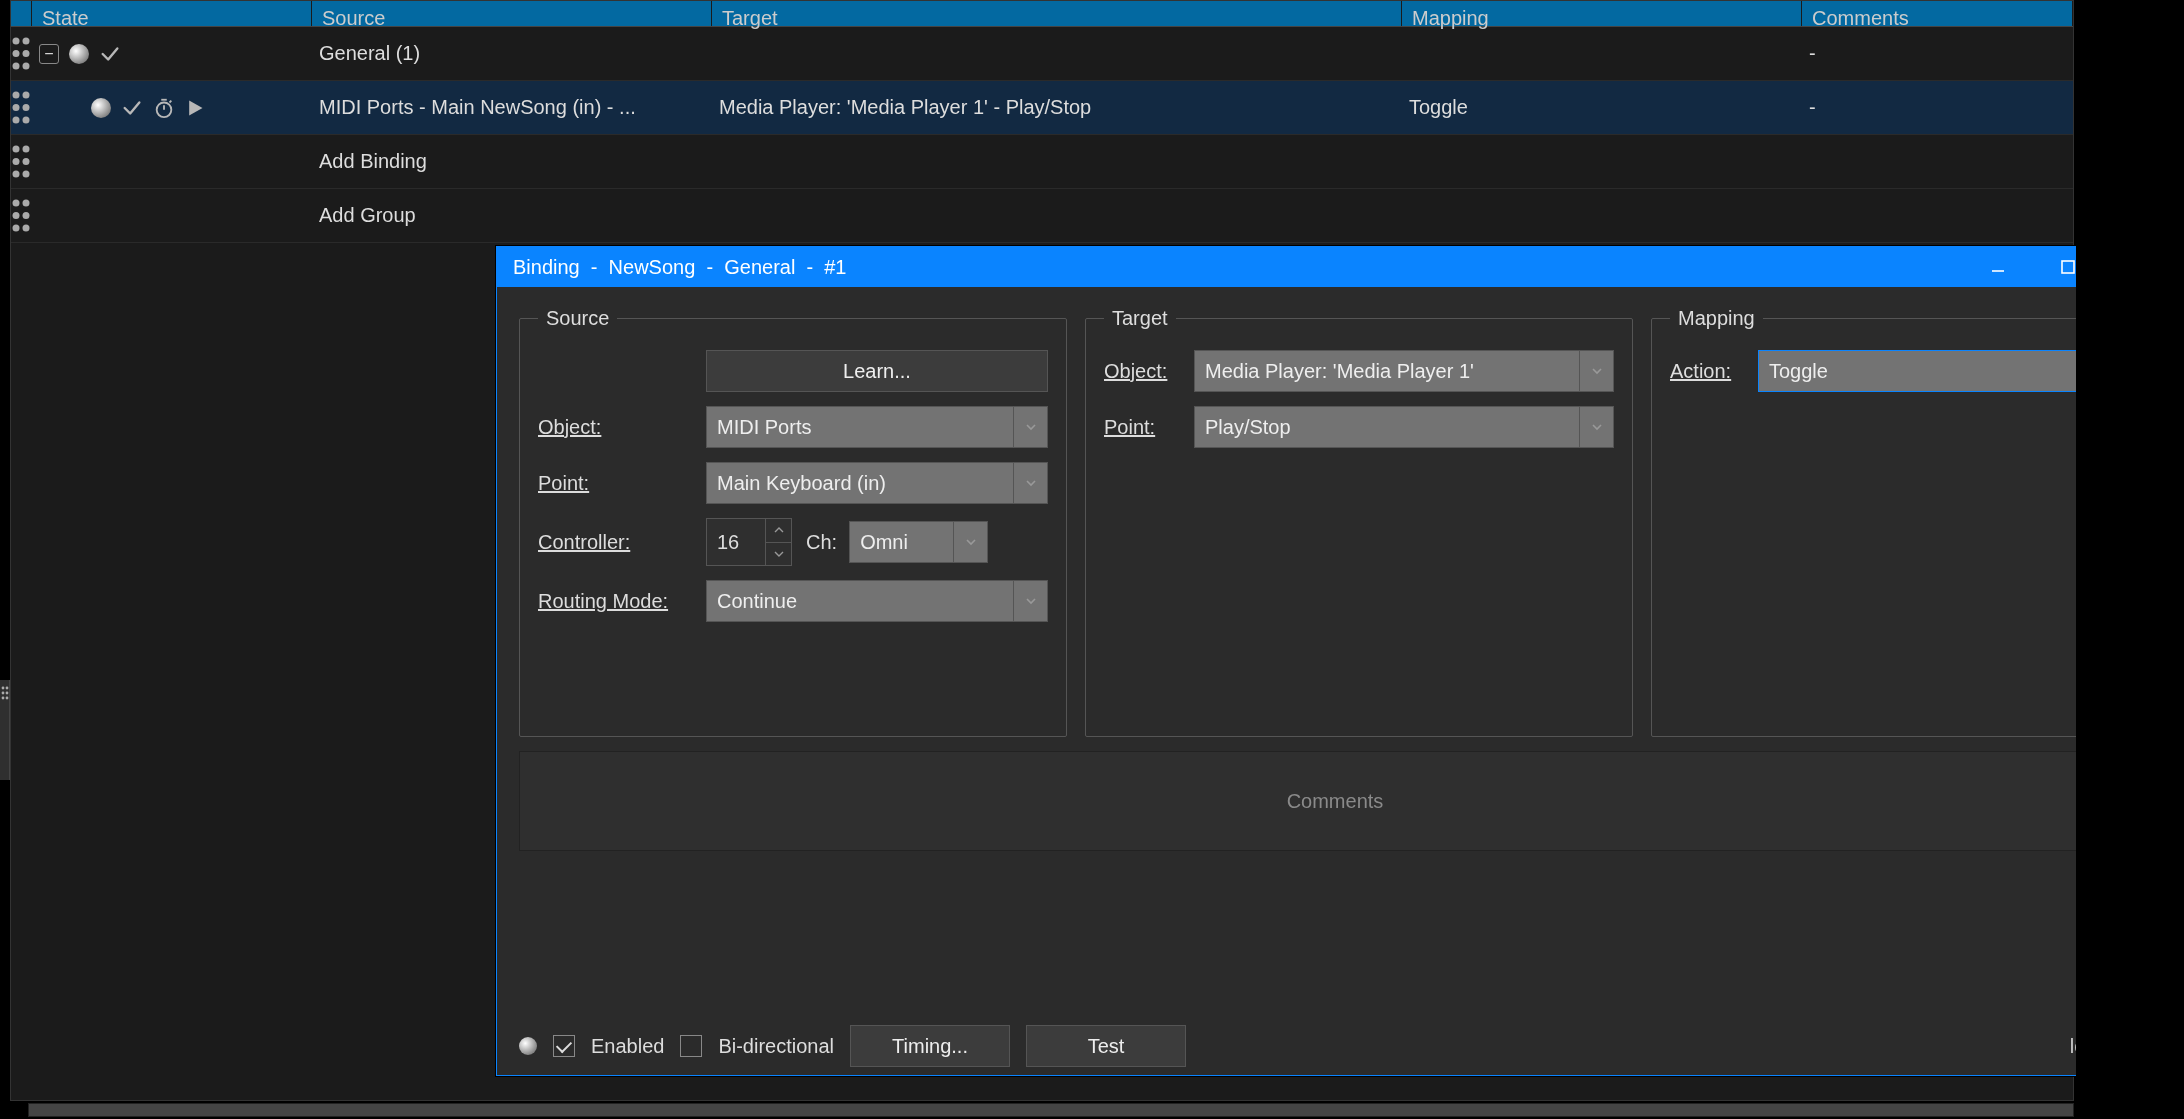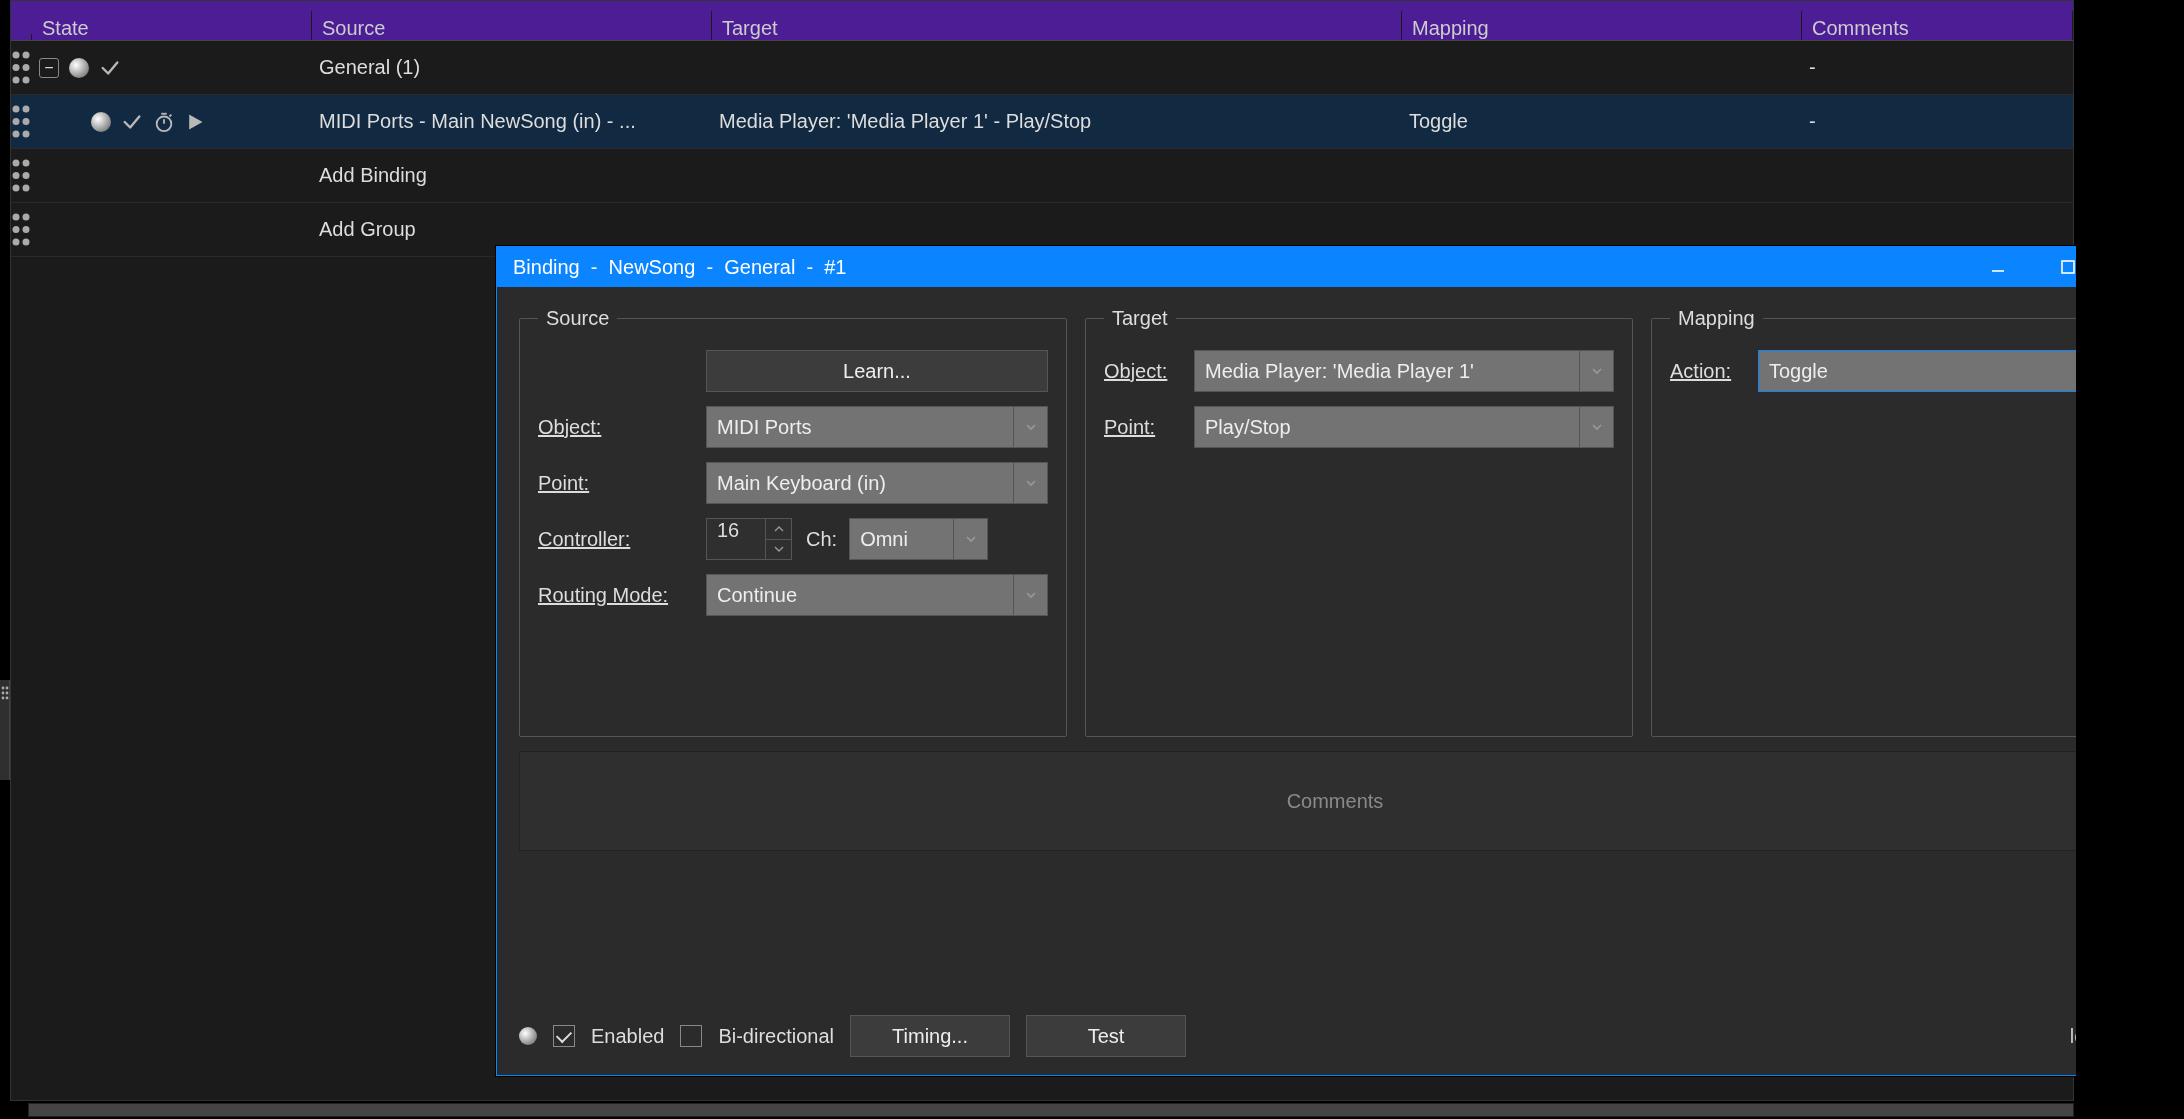--- a/index.html
+++ b/index.html
@@ -18,24 +18,23 @@
   background: #1b1b1b;
   border: 1px solid #333;
 }
 .right-gutter {
   position: absolute;
   right: 0; top: 0; width: 108px; bottom: 0;
   background: #000;
 }
 .table-header {
   display: flex;
-  height: 40px;
-  background: #4c1d95;
+  height: 26px;
+  background: #0369a1;
   border-bottom: 1px solid #444;
-  align-items: flex-end;
 }
 .table-header > div {
   border-right: 1px solid #1b1b1b;
   padding: 6px 10px 0 10px;
   color: #ccc;
 }
 .col-state-gutter { width: 20px; border-right: none; display:flex; align-items:center; justify-content:center; }
 .col-state  { width: 280px; }
 .col-source { width: 400px; }
 .col-target { width: 690px; }
@@ -148,23 +147,23 @@
 .sel.highlight { border-color: #0a84ff; }
 .btn {
   height: 42px;
   background: #3c3c3c;
   border: 1px solid #555;
   color: #eee;
   display:flex; align-items:center; justify-content:center;
   cursor: pointer;
 }
 .spin {
-  width: 86px; height: 42px; position: relative;
+  width: 86px; height: 48px; position: relative;
   background: #2f2f2f; border: 1px solid #555;
-  display:flex; padding-left:10px;
+  display:flex; align-items:center; padding-left:10px;
 }
 .spin .updown {
   position:absolute; right:0; top:0; width:26px; height:100%;
   border-left:1px solid #555;
   display:flex; flex-direction:column;
 }
 .spin .updown > div { flex:1; display:flex; align-items:center; justify-content:center; }
 .spin .updown > div:first-child { border-bottom:1px solid #555; }
 .ch-label { margin: 0 12px 0 14px; }
 .ch-sel { width: 139px; flex: none; }
@@ -174,21 +173,21 @@
   background: #2f2f2f;
   border: 1px solid #222;
   display:flex; align-items:center; justify-content:center;
   color: #8a8a8a;
   position: relative;
 }
 .comments-box .sb {
   position:absolute; right:0; top:0; width:18px; height:100%; background:#3d3d3d; border-left:1px solid #222;
 }
 .footer {
-  position: absolute; left: 22px; right: 22px; bottom: 18px;
+  position: absolute; left: 22px; right: 22px; bottom: 8px;
   display:flex; align-items:center; gap: 16px;
 }
 .footer .dot.small { width: 18px; height: 18px; }
 .checkbox {
   width: 22px; height: 22px; border:1px solid #888; background:#2b2b2b;
   display:flex; align-items:center; justify-content:center;
 }
 .checkbox.checked::after {
   content:""; width:12px; height:7px;
   border-left:2px solid #ddd; border-bottom:2px solid #ddd;

